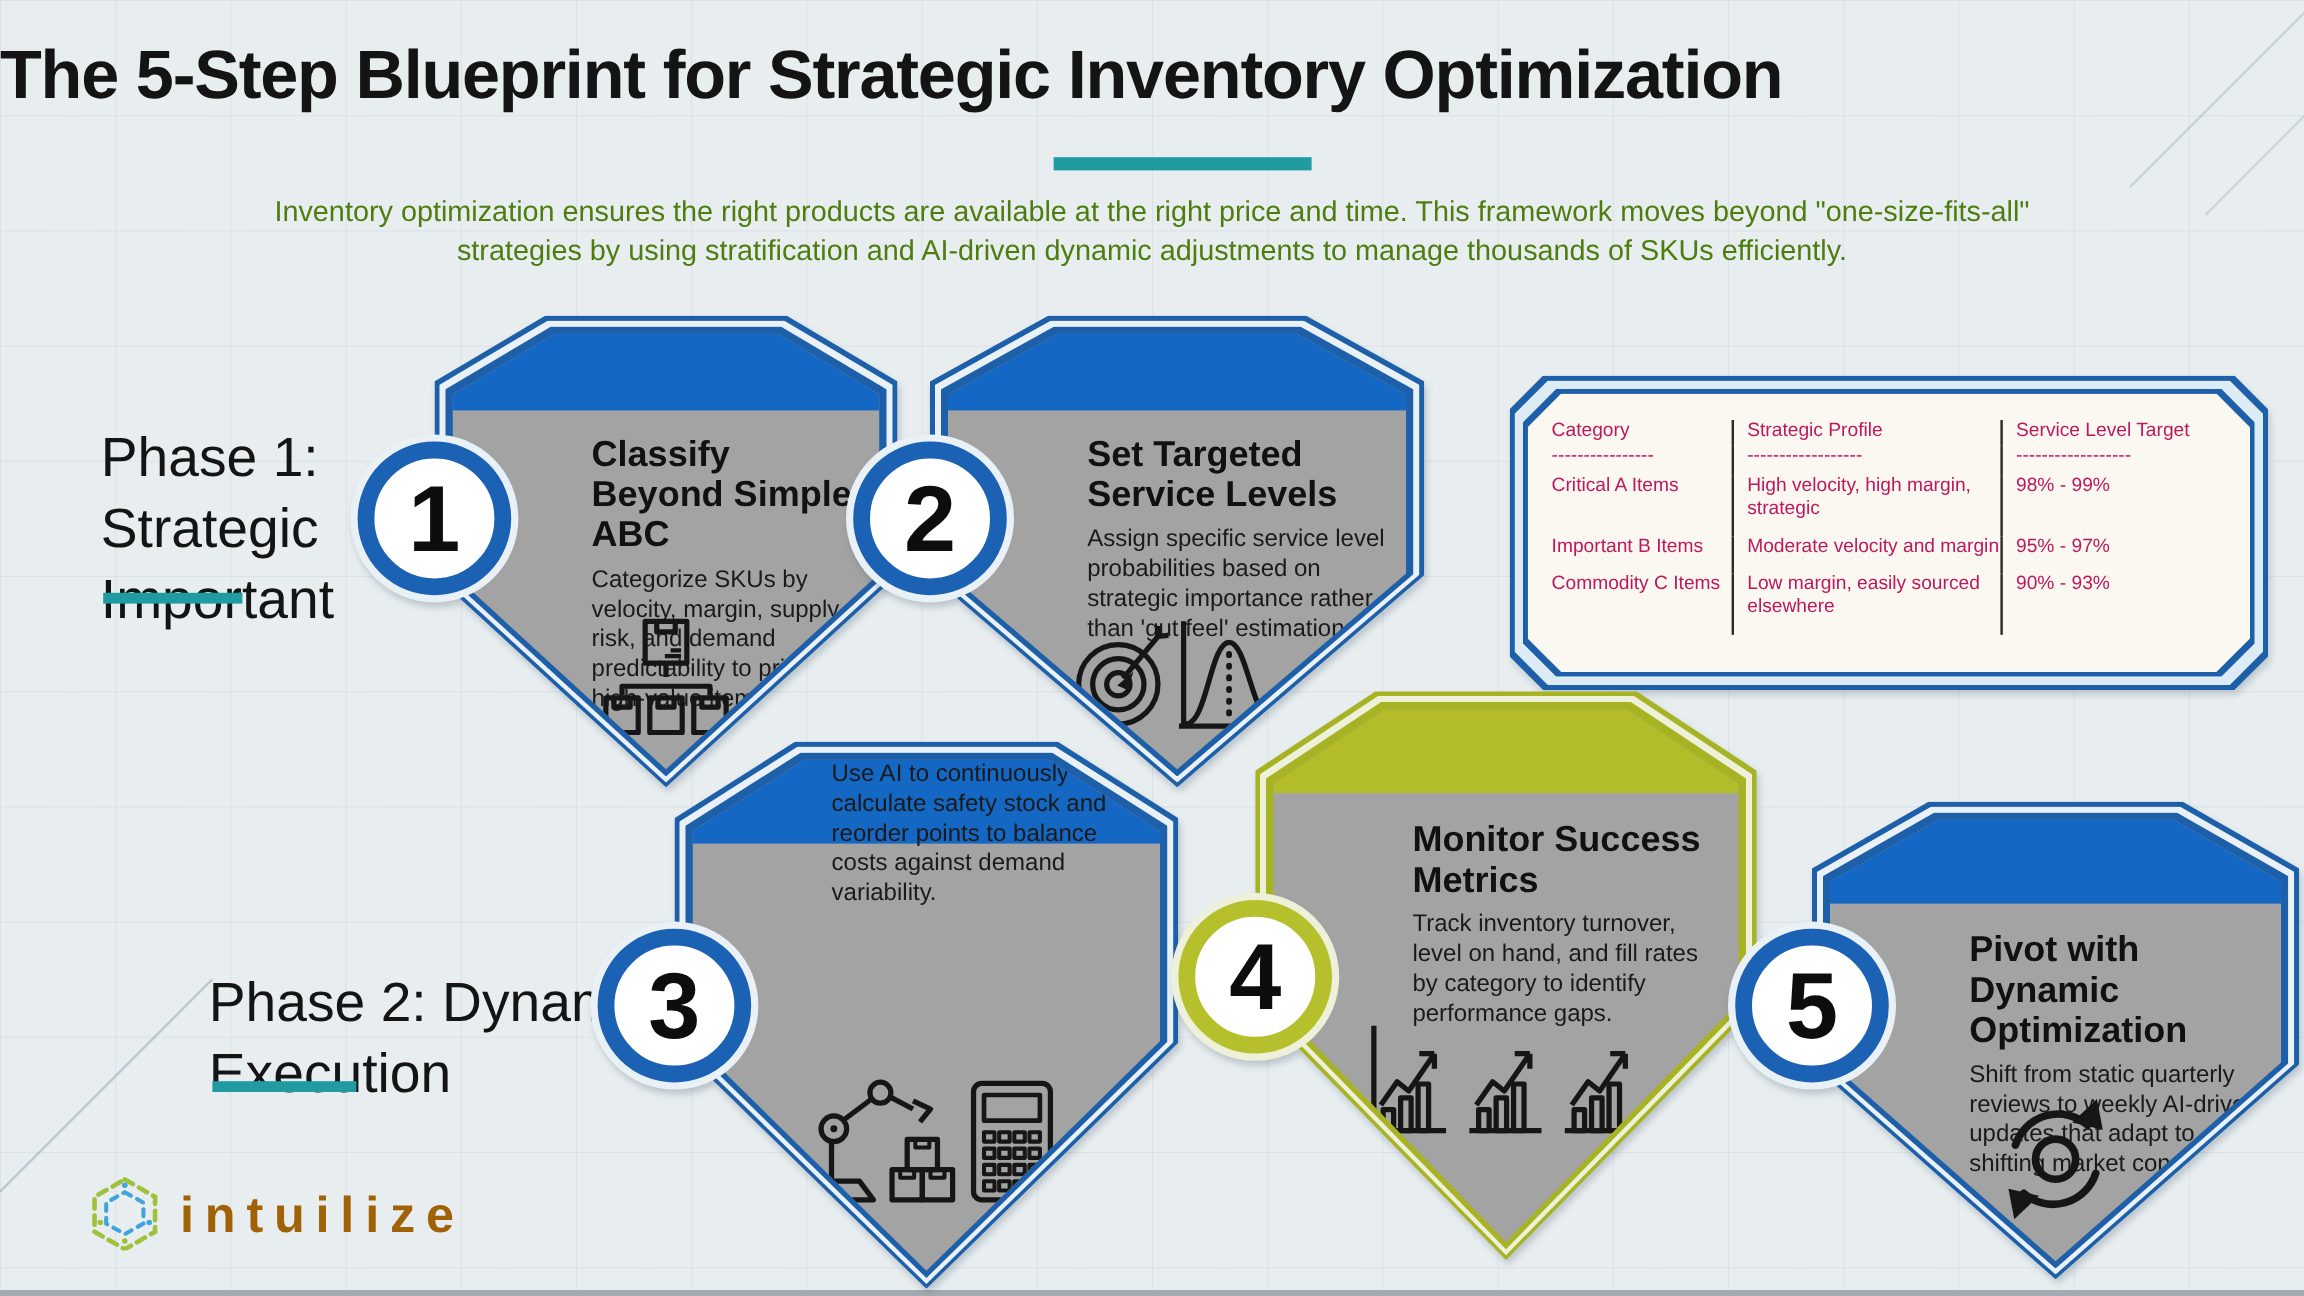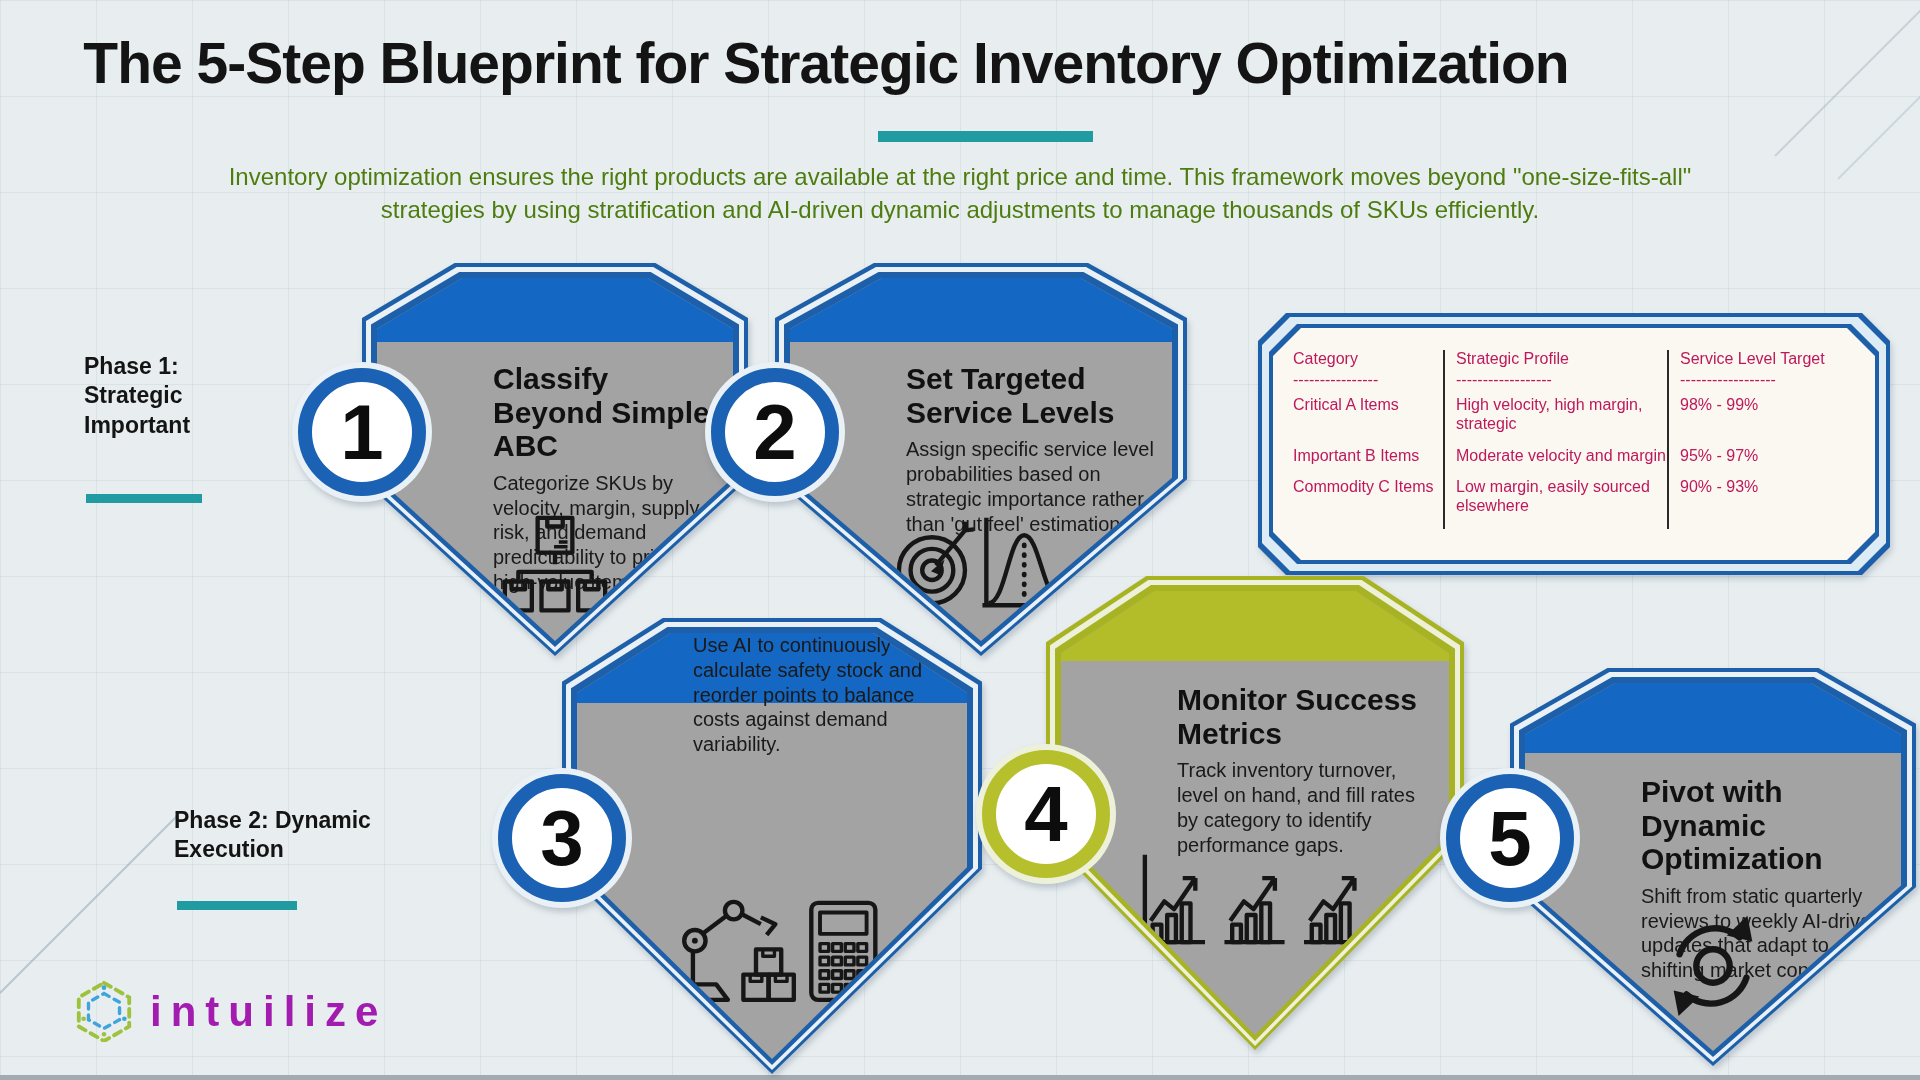--- a/index.html
+++ b/index.html
@@ -11,35 +11,34 @@
     background-image:
       linear-gradient(rgba(145,165,180,0.16) 1px, transparent 1px),
       linear-gradient(90deg, rgba(145,165,180,0.16) 1px, transparent 1px);
     background-size:96px 96px;
   }
   #stage{ position:relative; width:1920px; height:1080px; }
 
   
   .title{
     position:absolute; top:30px; left:0; width:1620px;
-    text-align:center; font-size:57px; font-weight:bold; color:#141414;
+    font-size:57px; font-weight:bold; color:#141414;
     letter-spacing:-1px;
-    margin-left:16px;
   }
   .title-underline{
     position:absolute; top:131px; left:878px; width:215px; height:11px;
     background:#1f9ba1;
   }
   .subtitle{
     position:absolute; top:160px; left:180px; width:1560px;
     text-align:center; font-size:24px; line-height:1.38; color:#4d7c0f;
   }
 
   
-  .phase{ position:absolute; font-size:23px; font-weight:bold; line-height:1.28; color:#141414; }
+  .phase{ position:absolute; font-size:46px; font-weight:normal; line-height:1.28; color:#141414; }
   #phase1{ left:84px; top:352px; }
   #phase2{ left:174px; top:806px; }
   .phase-bar{ position:absolute; height:9px; background:#1f9ba1; }
   #phase1-bar{ left:86px; top:494px; width:116px; }
   #phase2-bar{ left:177px; top:901px; width:120px; }
 
   
   .hex{ position:absolute; filter:drop-shadow(2px 4px 3px rgba(50,70,90,.25)); }
   .hex .l, .hex-content{
     position:absolute;
@@ -99,21 +98,21 @@
     font-family:Liberation Sans, sans-serif; font-size:16px; line-height:1.18; color:#be185d;
     white-space:pre-wrap;
   }
   .tbl .c2, .tbl .c3{ border-left:2px solid #2a2a2a; padding-left:11px; }
   .tbl .th{ padding-bottom:2px; }
   .tbl .tdash{ padding-bottom:6px; letter-spacing:0; }
   .tbl .td{ padding-bottom:13px; }
 
   
   .logo{ position:absolute; left:72px; top:978px; display:flex; align-items:center; gap:14px; }
-  .logo-text{ font-size:42px; font-weight:bold; color:#a21caf; letter-spacing:9px; }
+  .logo-text{ font-size:42px; font-weight:bold; color:#a16207; letter-spacing:9px; }
 
   
   .diag{ position:absolute; height:2px; background:rgba(140,160,175,.5); transform-origin:left center; }
   #diag-bl{ left:0px; top:992px; width:250px; transform:rotate(-45deg); }
   #diag-tr1{ left:1775px; top:155px; width:260px; transform:rotate(-45deg); background:rgba(140,160,175,.35); }
   #diag-tr2{ left:1838px; top:178px; width:230px; transform:rotate(-45deg); background:rgba(140,160,175,.3); }
   .bottom-strip{ position:absolute; left:0; bottom:0; width:1920px; height:5px; background:#a4abb0; }
 </style>
 </head>
 <body>

